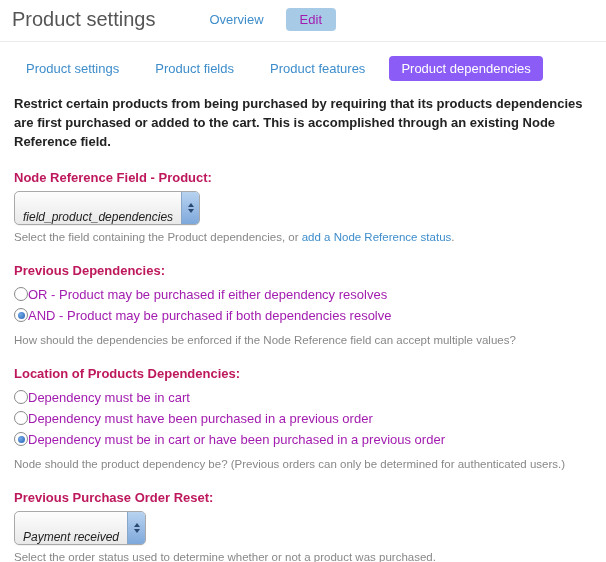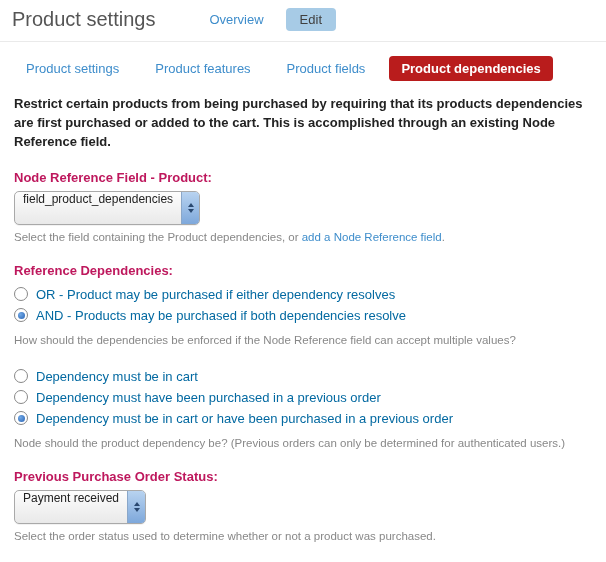--- a/index.html
+++ b/index.html
@@ -28,71 +28,72 @@
   }
   .hdr-tab {
     padding: 4px 14px;
     font-size: 13px;
     color: #3e8dcb;
     cursor: pointer;
     border-radius: 4px;
   }
   .hdr-tab.active {
     background: #a7cbe6;
-    color: #404040;
+    color: #a21caf;
   }
   .divider {
     height: 1px;
     background: #eaeaea;
     margin-bottom: 14px;
   }
   .nav-tabs {
     display: flex;
     gap: 12px;
     padding: 0 14px 14px 14px;
     align-items: center;
   }
   .nav-tab {
     padding: 5px 12px;
     font-size: 13px;
     color: #3e8dcb;
     cursor: pointer;
     border-radius: 4px;
   }
   .nav-tab.active {
-    background: #b91c1c;
+    background: #8b5cf6;
     color: #fff;
-    font-weight: 700;
+    font-weight: 400;
   }
   .content {
     padding: 0 14px 18px 14px;
   }
   .intro {
     font-size: 13px;
     line-height: 1.45;
     margin-bottom: 18px;
     color: #222;
     font-weight: bold;
   }
   .section-label {
     font-weight: 700;
     font-size: 13px;
     margin-bottom: 6px;
     color: #be185d;
   }
   .select-wrap {
     display: inline-flex;
-    align-items: flex-start;
+    align-items: flex-end;
     border: 1px solid #a9a9a9;
     border-radius: 5px;
     background: linear-gradient(#fdfdfd, #e9e9e9);
     height: 34px;
     overflow: hidden;
     margin-bottom: 4px;
     box-shadow: 0 1px 0 rgba(0,0,0,.05);
+    font-style: italic;
   }
   .select-wrap .val {
     padding: 0 8px;
     font-size: 12px;
     color: #222;
   }
   .select-wrap .arrows {
     width: 18px;
     height: 100%;
     background: linear-gradient(#b8d3f0, #7ea8db);
@@ -115,24 +116,24 @@
     font-size: 11.5px;
     color: #888;
     line-height: 1.4;
     margin-bottom: 18px;
   }
   .help a { color: #3e8dcb; text-decoration: none; }
   .radio-group { margin-bottom: 6px; }
   .radio-row {
     display: flex;
     align-items: center;
-    gap: 8px;
+    gap: 0;
     padding: 3px 0;
     font-size: 13px;
-    color: #0369a1;
+    color: #a21caf;
   }
   .radio {
     width: 14px; height: 14px;
     border: 1px solid #888;
     border-radius: 50%;
     display: inline-flex;
     align-items: center;
     justify-content: center;
     background: #fff;
     flex-shrink: 0;
@@ -164,68 +165,69 @@
   <div class="hdr-tabs">
     <div class="hdr-tab">Overview</div>
     <div class="hdr-tab active">Edit</div>
   </div>
 </div>
 
 <div class="divider"></div>
 
 <div class="nav-tabs">
   <div class="nav-tab">Product settings</div>
+  <div class="nav-tab">Product fields</div>
   <div class="nav-tab">Product features</div>
-  <div class="nav-tab">Product fields</div>
   <div class="nav-tab active">Product dependencies</div>
 </div>
 
 <div class="content">
 
   <p class="intro">Restrict certain products from being purchased by requiring that its products dependencies are first purchased or added to the cart. This is accomplished through an existing Node Reference field.</p>
 
   <div class="section-label">Node Reference Field - Product:</div>
   <div class="select-wrap">
     <span class="val">field_product_dependencies</span>
     <span class="arrows"></span>
   </div>
   <div class="help">
-    <span>Select the field containing the Product dependencies, or </span><a href="#">add a Node Reference field</a><span>.</span>
-  </div>
-
-  <div class="section-label">Reference Dependencies:</div>
+    <span>Select the field containing the Product dependencies, or </span><a href="#">add a Node Reference status</a><span>.</span>
+  </div>
+
+  <div class="section-label">Previous Dependencies:</div>
   <div class="radio-group">
     <label class="radio-row">
       <span class="radio"></span>
       <span>OR - Product may be purchased if either dependency resolves</span>
     </label>
     <label class="radio-row">
       <span class="radio checked"></span>
-      <span>AND - Products may be purchased if both dependencies resolve</span>
+      <span>AND - Product may be purchased if both dependencies resolve</span>
     </label>
   </div>
   <div class="help">How should the dependencies be enforced if the Node Reference field can accept multiple values?</div>
 
+  <div class="section-label">Location of Products Dependencies:</div>
   <div class="radio-group">
     <label class="radio-row">
       <span class="radio"></span>
       <span>Dependency must be in cart</span>
     </label>
     <label class="radio-row">
       <span class="radio"></span>
       <span>Dependency must have been purchased in a previous order</span>
     </label>
     <label class="radio-row">
       <span class="radio checked"></span>
       <span>Dependency must be in cart or have been purchased in a previous order</span>
     </label>
   </div>
   <div class="help">Node should the product dependency be? (Previous orders can only be determined for authenticated users.)</div>
 
-  <div class="section-label">Previous Purchase Order Status:</div>
+  <div class="section-label">Previous Purchase Order Reset:</div>
   <div class="select-wrap">
     <span class="val">Payment received</span>
     <span class="arrows"></span>
   </div>
   <div class="help">Select the order status used to determine whether or not a product was purchased.</div>
 
   <div class="buttons">
     <span class="btn">Save configuration</span>
     <span class="btn">Reset to defaults</span>
   </div>

